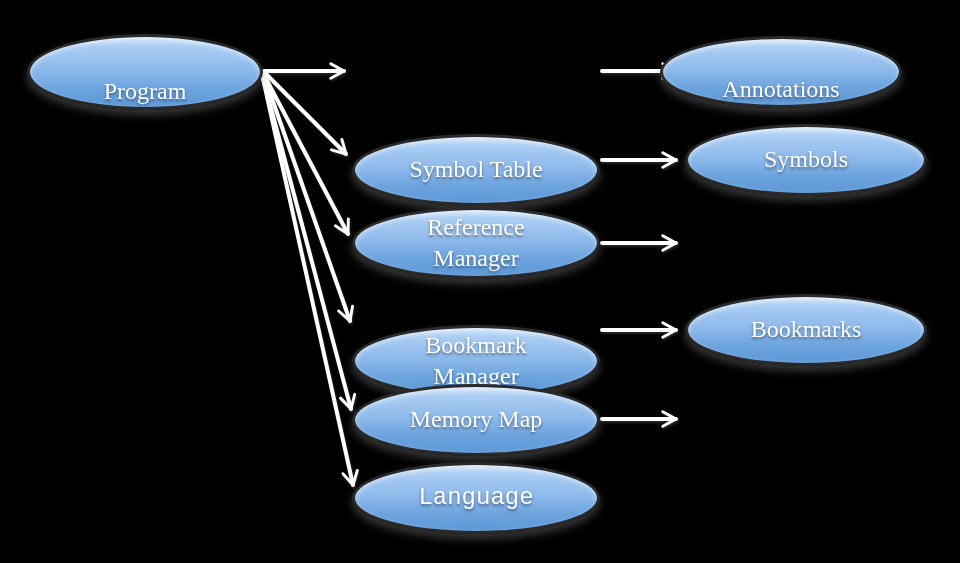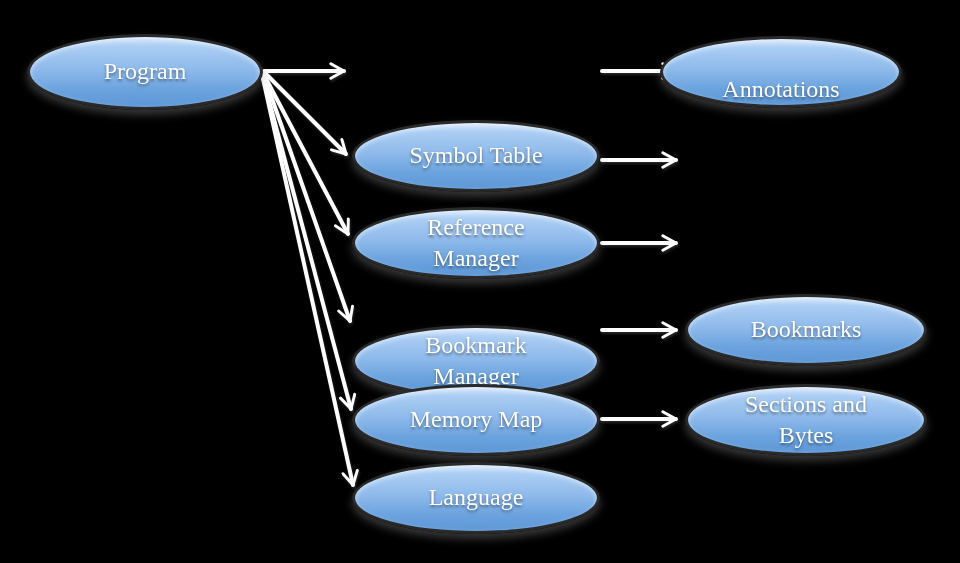--- a/index.html
+++ b/index.html
@@ -37,27 +37,27 @@
     font-size: 24px;
     line-height: 1.3;
     text-align: center;
     text-shadow: 0 2px 3px rgba(0,0,0,0.45);
   }
   .node .label {
     display: block;
     max-width: 175px;
   }
   
-  #n-program           { left: 27px;  top: 34px;  width: 236px; height: 76px; }
+  #n-program           { left: 27px;  top: 34px;  width: 236px; height: 76px; align-items: flex-end; }
   #n-listing           { left: 352px; top: 36px;  width: 248px; height: 72px; }
-  #n-symbol-table      { left: 352px; top: 120px; width: 248px; height: 72px; }
+  #n-symbol-table      { left: 352px; top: 134px; width: 248px; height: 72px; }
   #n-reference-manager { left: 352px; top: 207px; width: 248px; height: 72px; align-items: center; }
   #n-bookmark-manager  { left: 352px; top: 294px; width: 248px; height: 72px; margin-top: 31px; }
   #n-memory-map        { left: 352px; top: 384px; width: 248px; height: 72px; }
-  #n-language          { left: 352px; top: 462px; width: 248px; height: 72px; }
+  #n-language          { left: 352px; top: 462px; width: 248px; height: 72px; font-family: Liberation Mono, monospace; }
   #n-annotations       { left: 660px; top: 36px;  width: 242px; height: 72px; align-items: flex-end; }
   #n-symbols           { left: 685px; top: 124px; width: 242px; height: 72px; }
   #n-references        { left: 685px; top: 207px; width: 242px; height: 72px; }
   #n-bookmarks         { left: 685px; top: 294px; width: 242px; height: 72px; text-align: right; }
   #n-sections-bytes    { left: 685px; top: 384px; width: 242px; height: 72px; }
 </style>
 </head>
 <body>
 
 <div class="canvas">
@@ -99,20 +99,20 @@
   <div class="node" id="n-memory-map">
     <span class="label">Memory Map</span>
   </div>
   <div class="node" id="n-language">
     <span class="label">Language</span>
   </div>
 
   <div class="node" id="n-annotations">
     <span class="label">Annotations</span>
   </div>
+  <div class="node" id="n-symbols">
+    <span class="label">Symbols</span>
+  </div>
   <div class="node" id="n-bookmarks">
     <span class="label">Bookmarks</span>
-  </div>
-  <div class="node" id="n-sections-bytes">
-    <span class="label">Sections and Bytes</span>
   </div>
 
 </div>
 
 </body></html>

